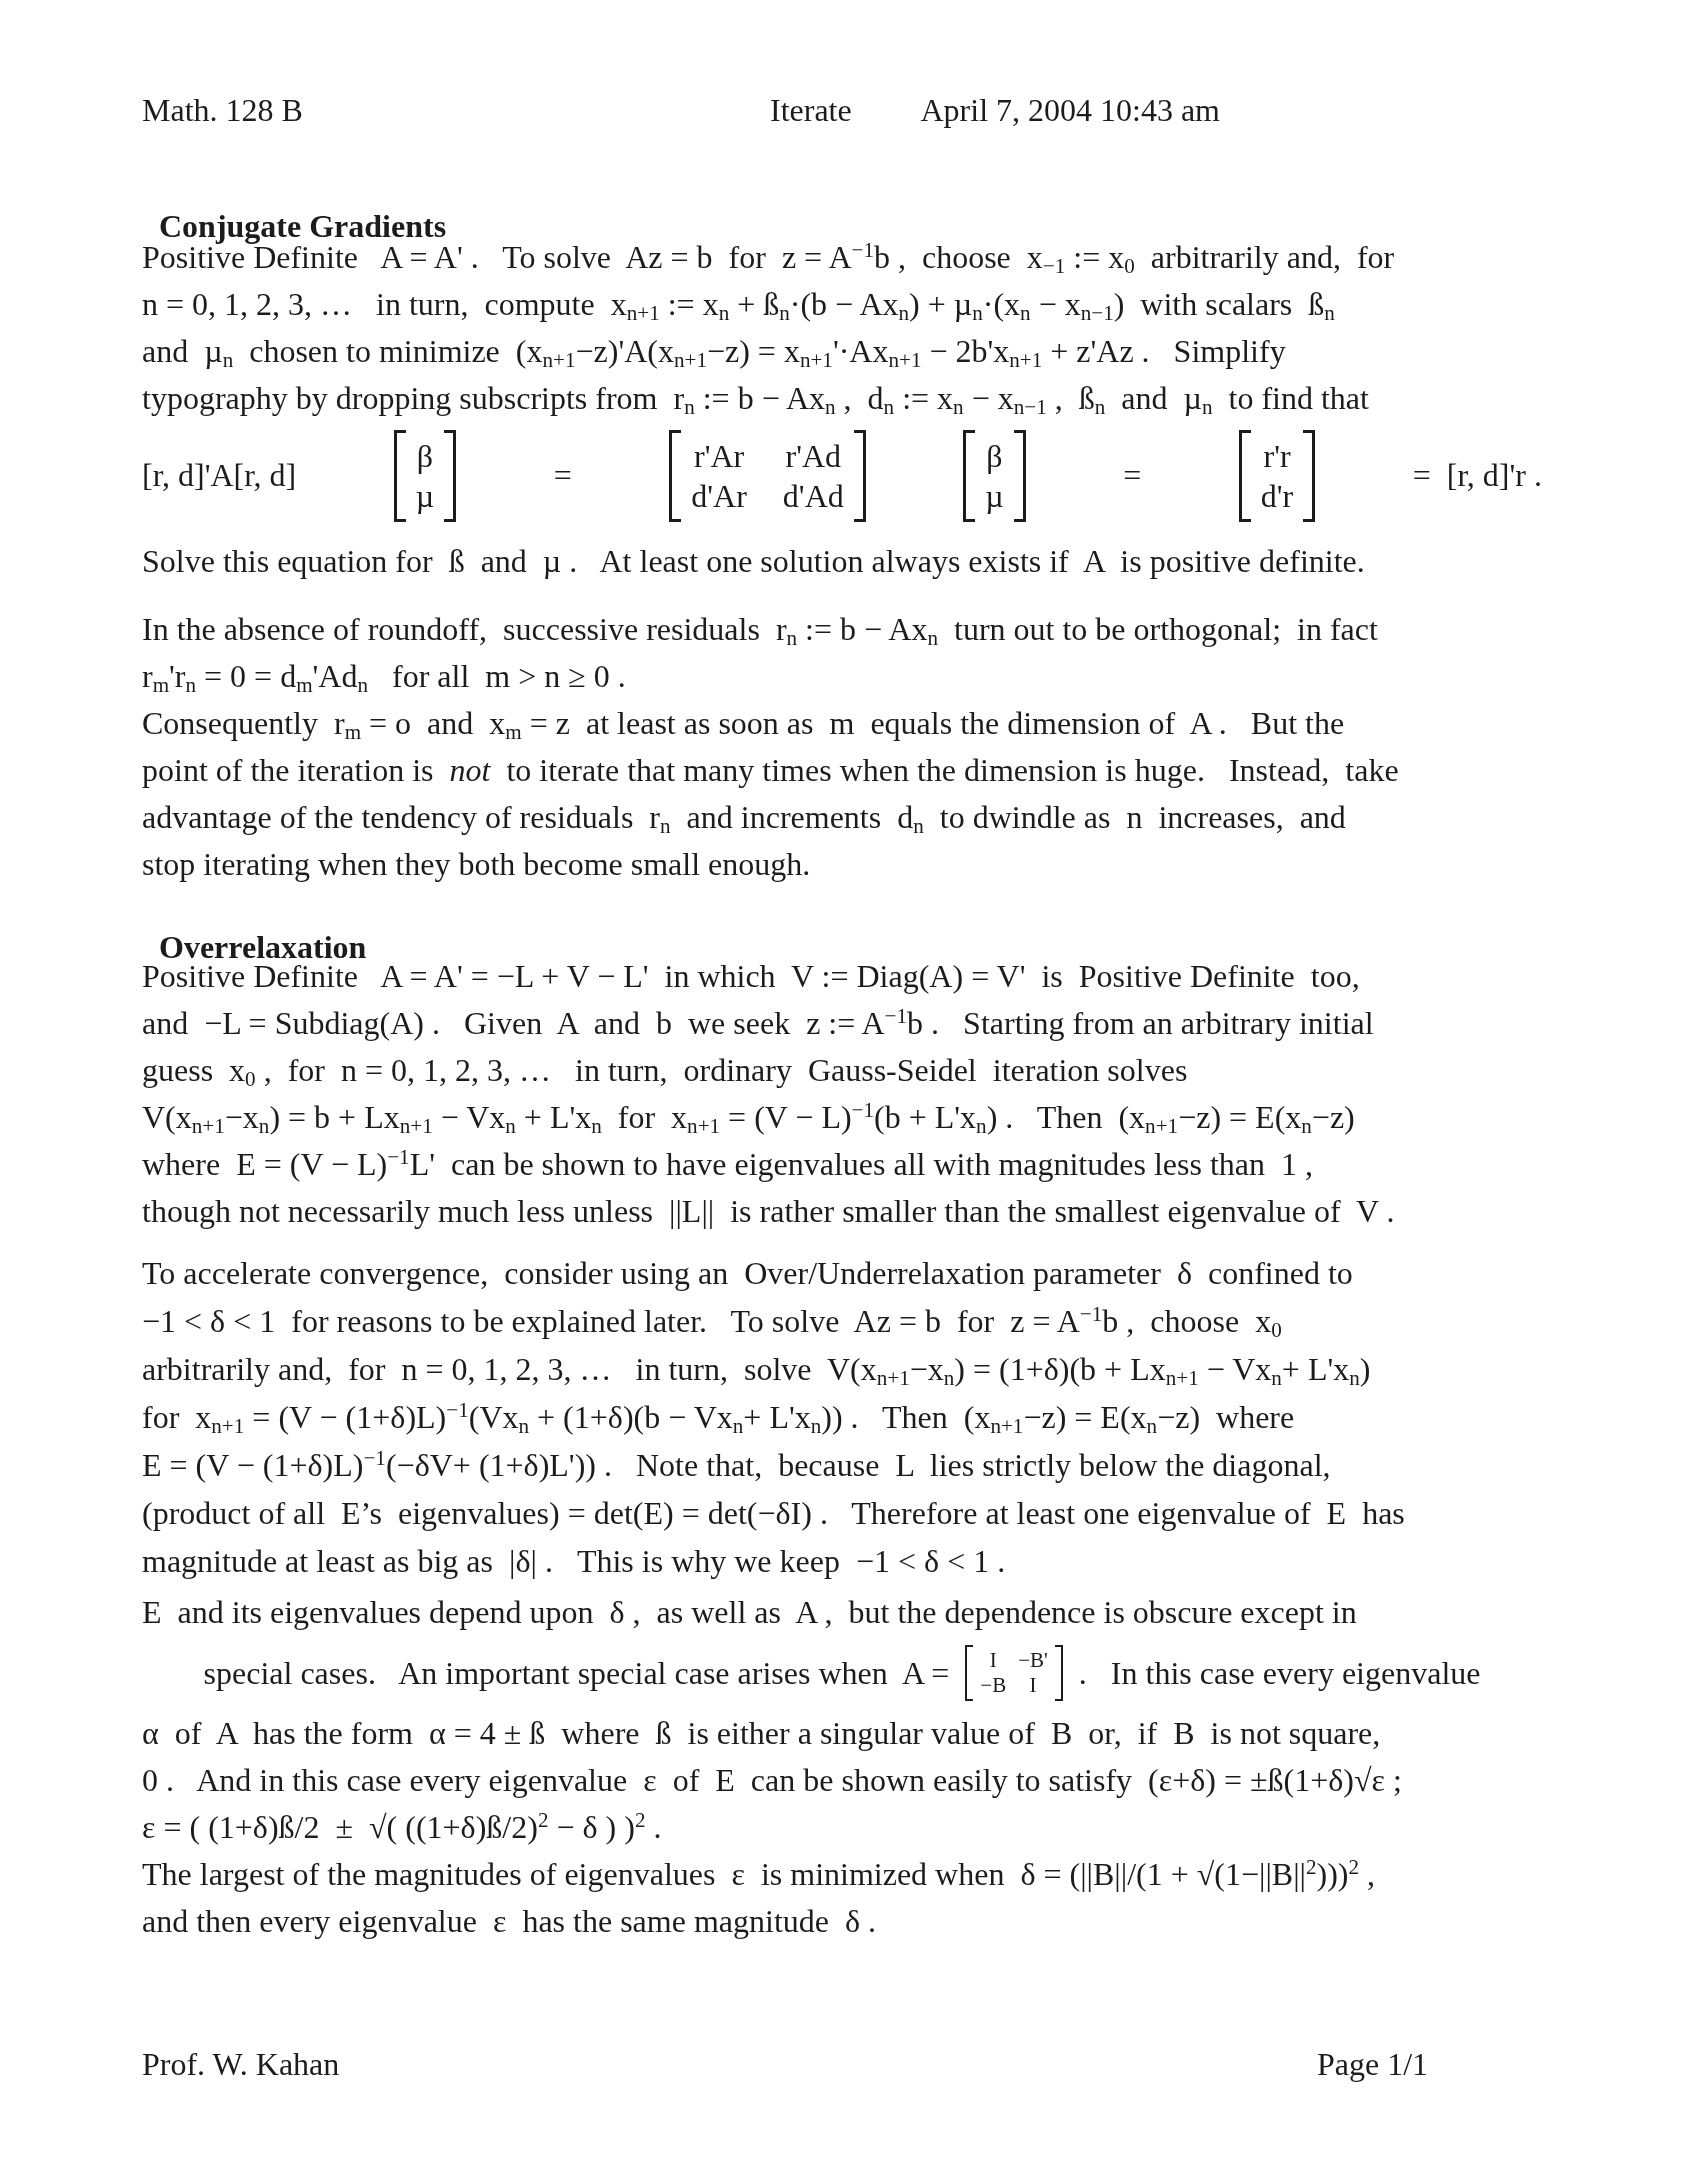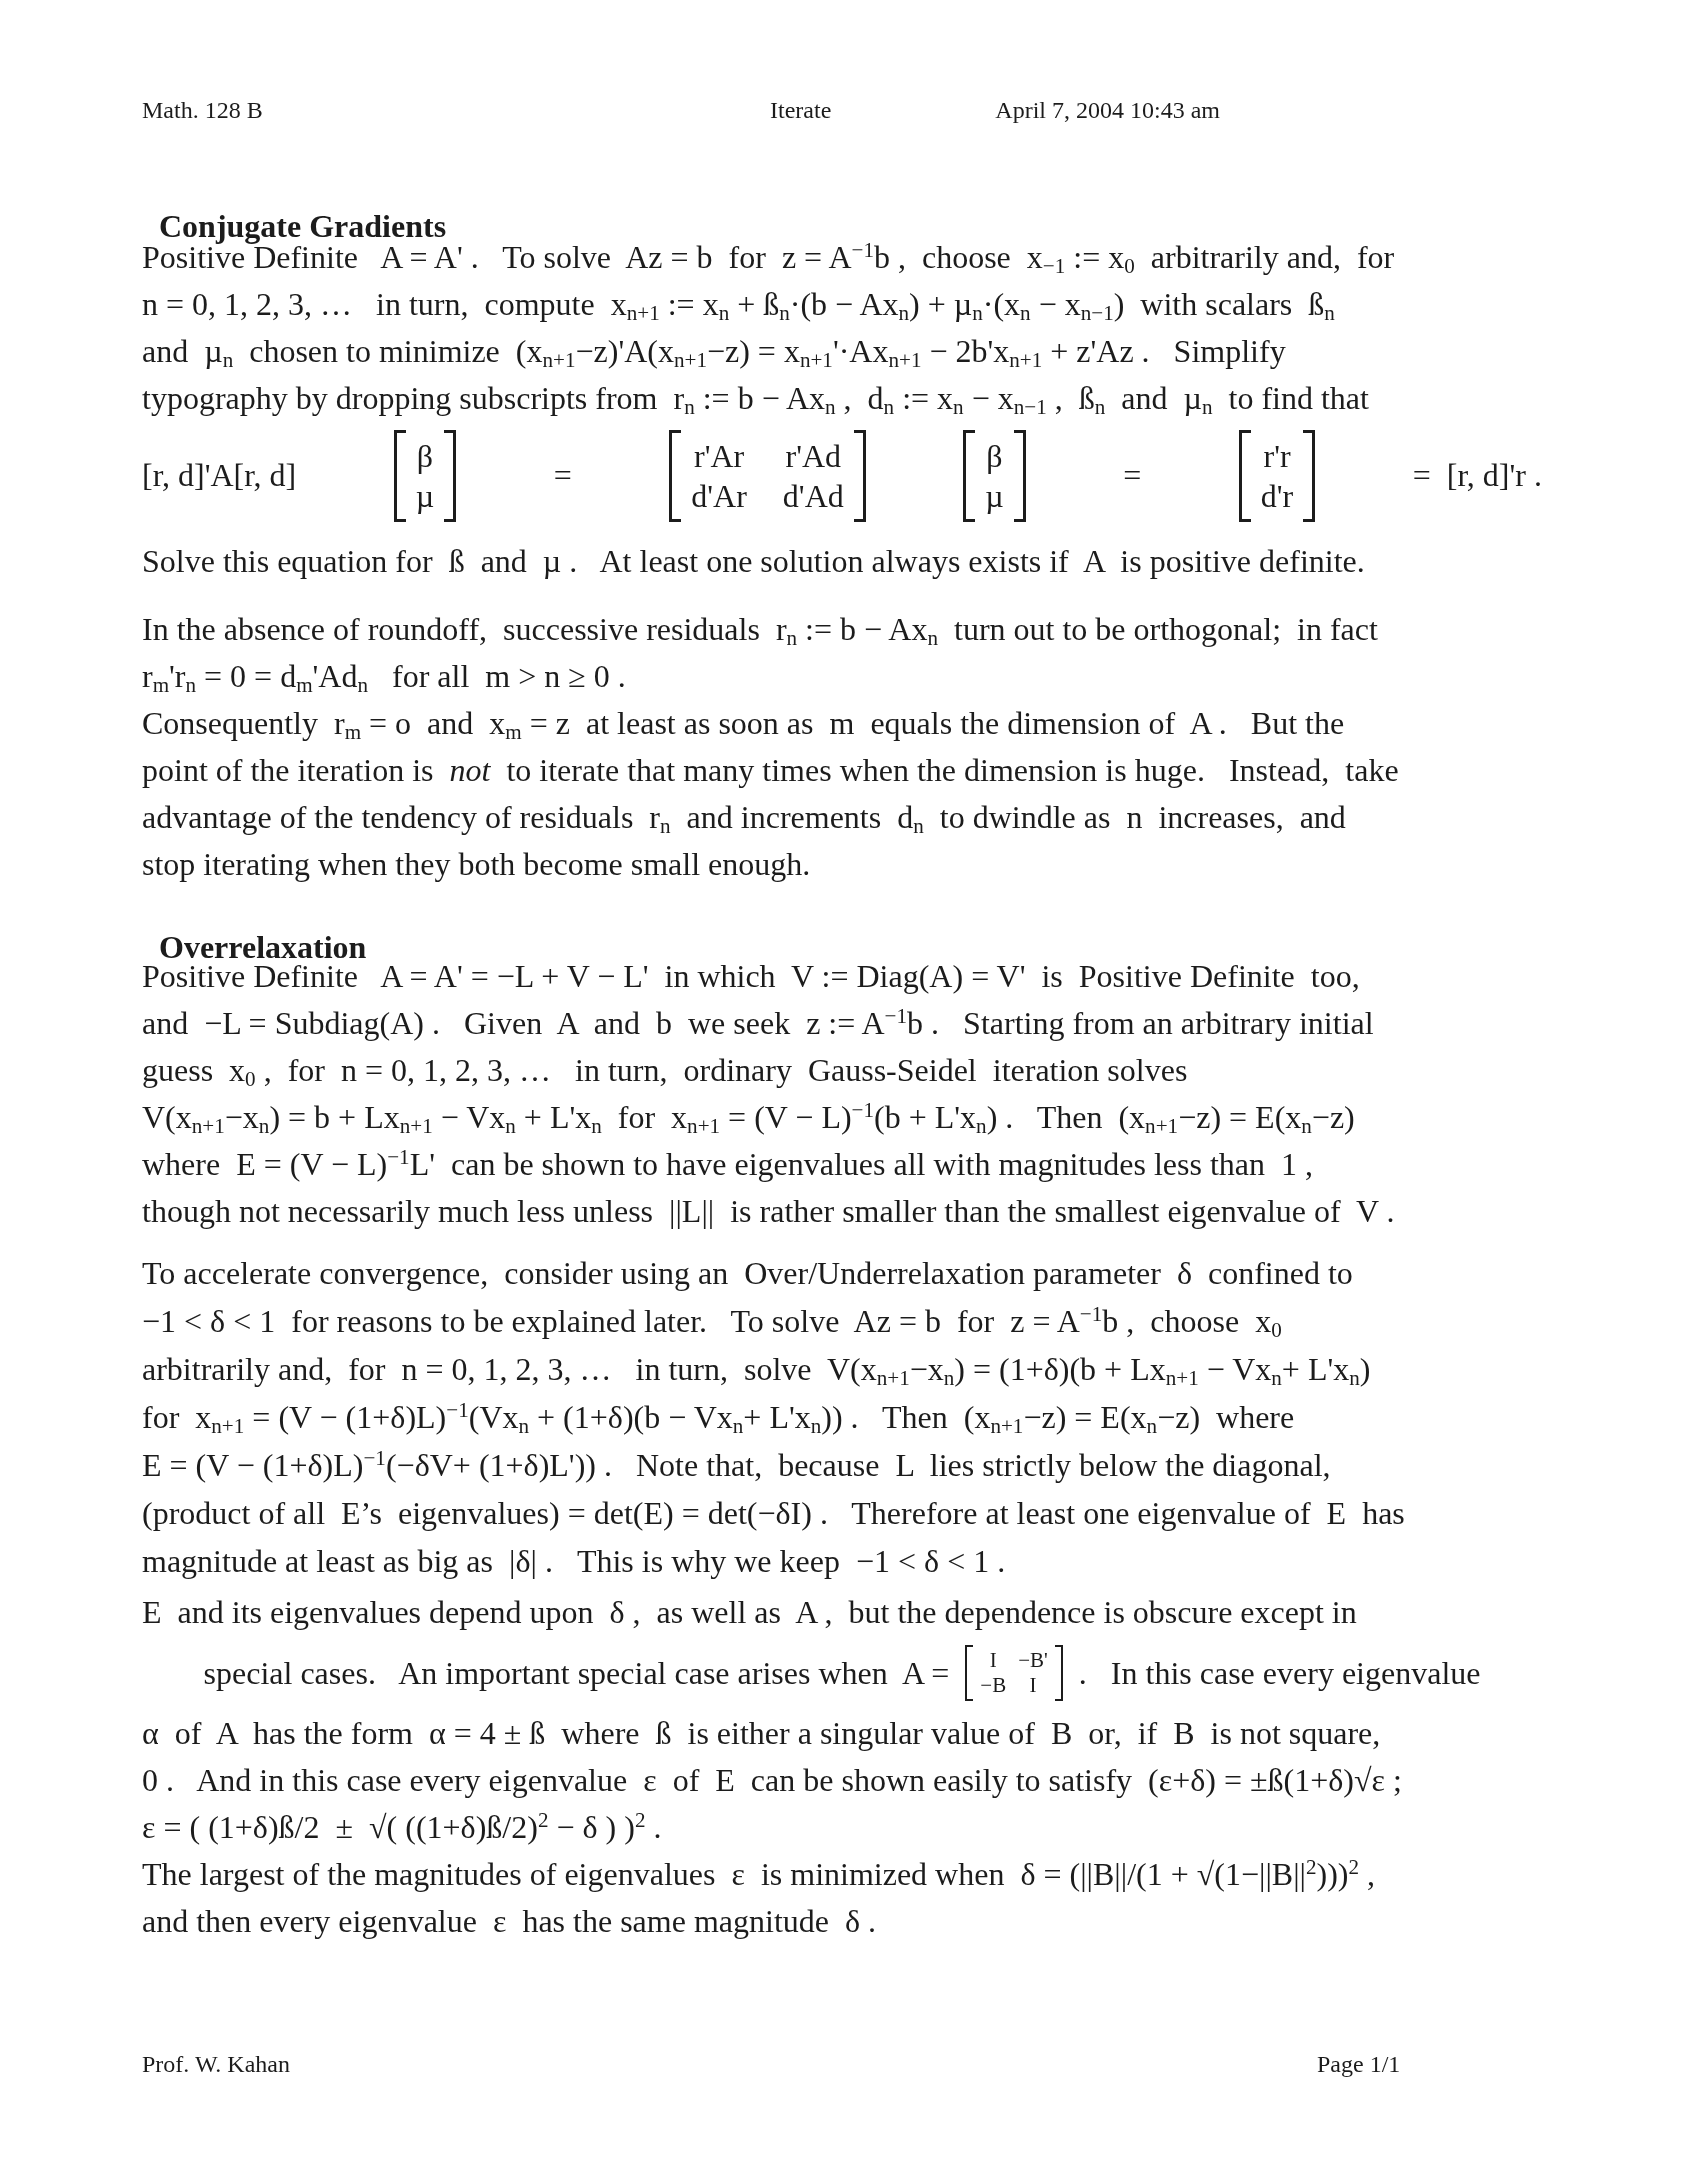--- a/index.html
+++ b/index.html
@@ -1,20 +1,20 @@
 <!DOCTYPE html>
 <html style="--bg: #ffffff; --text: #1c1c1c;"><head>
 <meta charset="utf-8">
 <style>
   html,body{margin:0;padding:0;background:#ffffff;}
   .page{position:relative;width:1683px;height:2178px;background:var(--bg,#ffffff);
         color:var(--text,#1c1c1c);font-family:"Liberation Serif","DejaVu Serif",serif;
         overflow:hidden;}
   .abs{position:absolute;}
-  .txt32{font-size:24px;line-height:47px;white-space:pre;}
+  .txt32{font-size:32px;line-height:47px;white-space:pre;}
   .heading{position:absolute;left:142px;font-size:32px;line-height:47px;font-weight:bold;margin:17px;white-space:pre;}
   .lines{position:absolute;left:142px;width:1400px;}
   .lines .line{display:block;height:47px;line-height:47px;font-size:32px;white-space:pre;}
   .lines.lh48 .line{height:48px;line-height:48px;}
   .line.center{}
   .line.matline{display:flex;align-items:center;height:74px;justify-content:center;}
   .line.matline .txt{white-space:pre;}
   sub{font-size:0.66em;line-height:0;vertical-align:-0.22em;}
   sup{font-size:0.66em;line-height:0;vertical-align:0.5em;}
   em{font-style:italic;text-align:center;}

